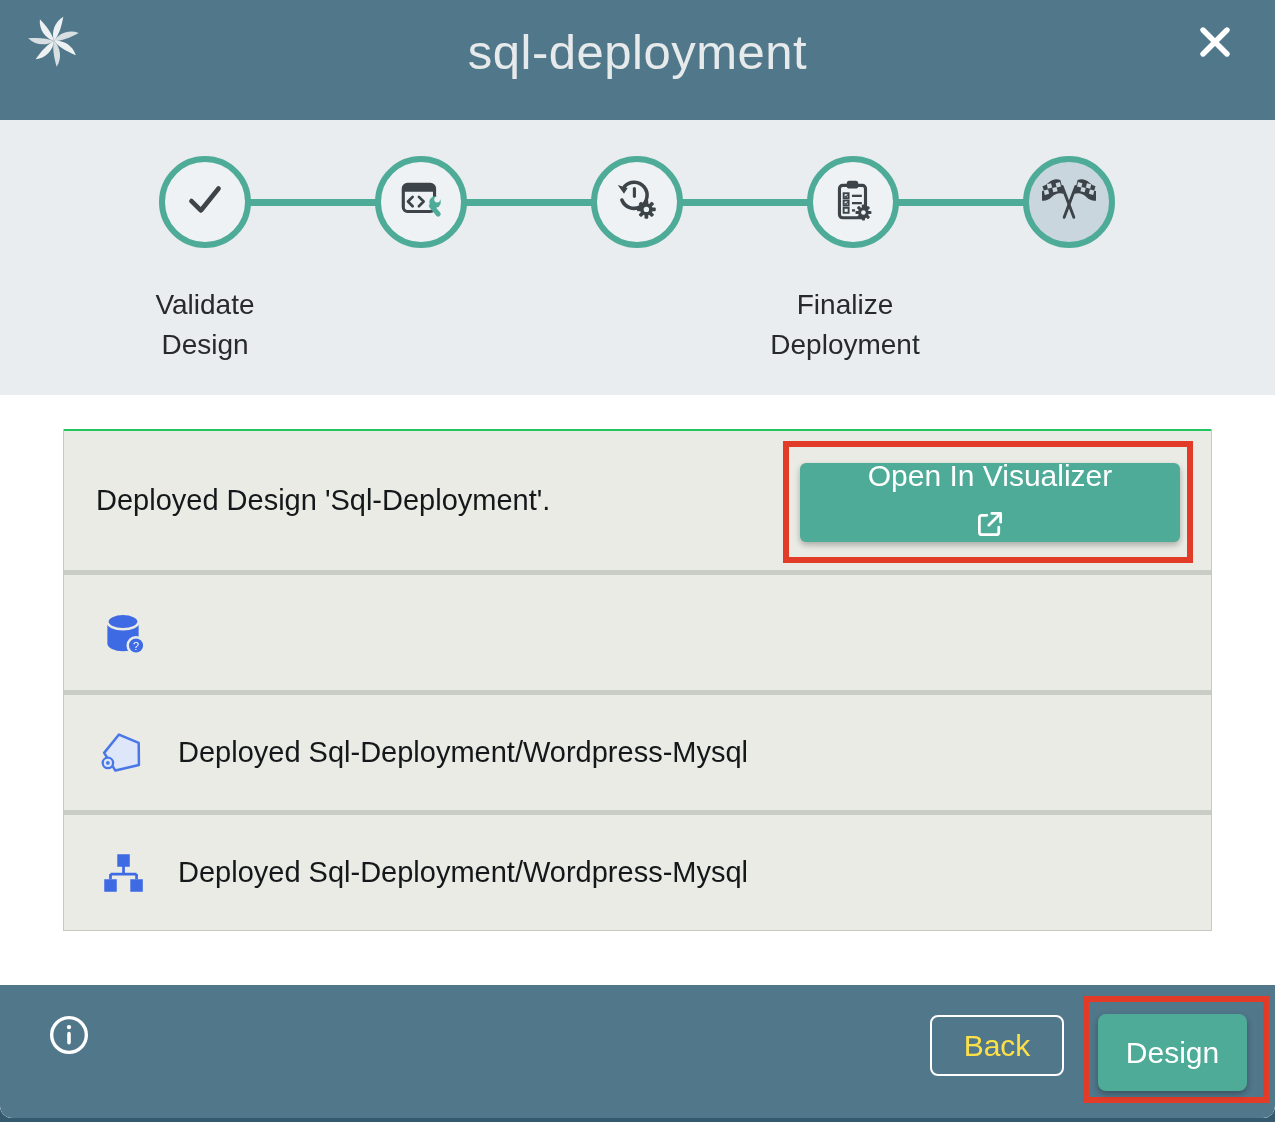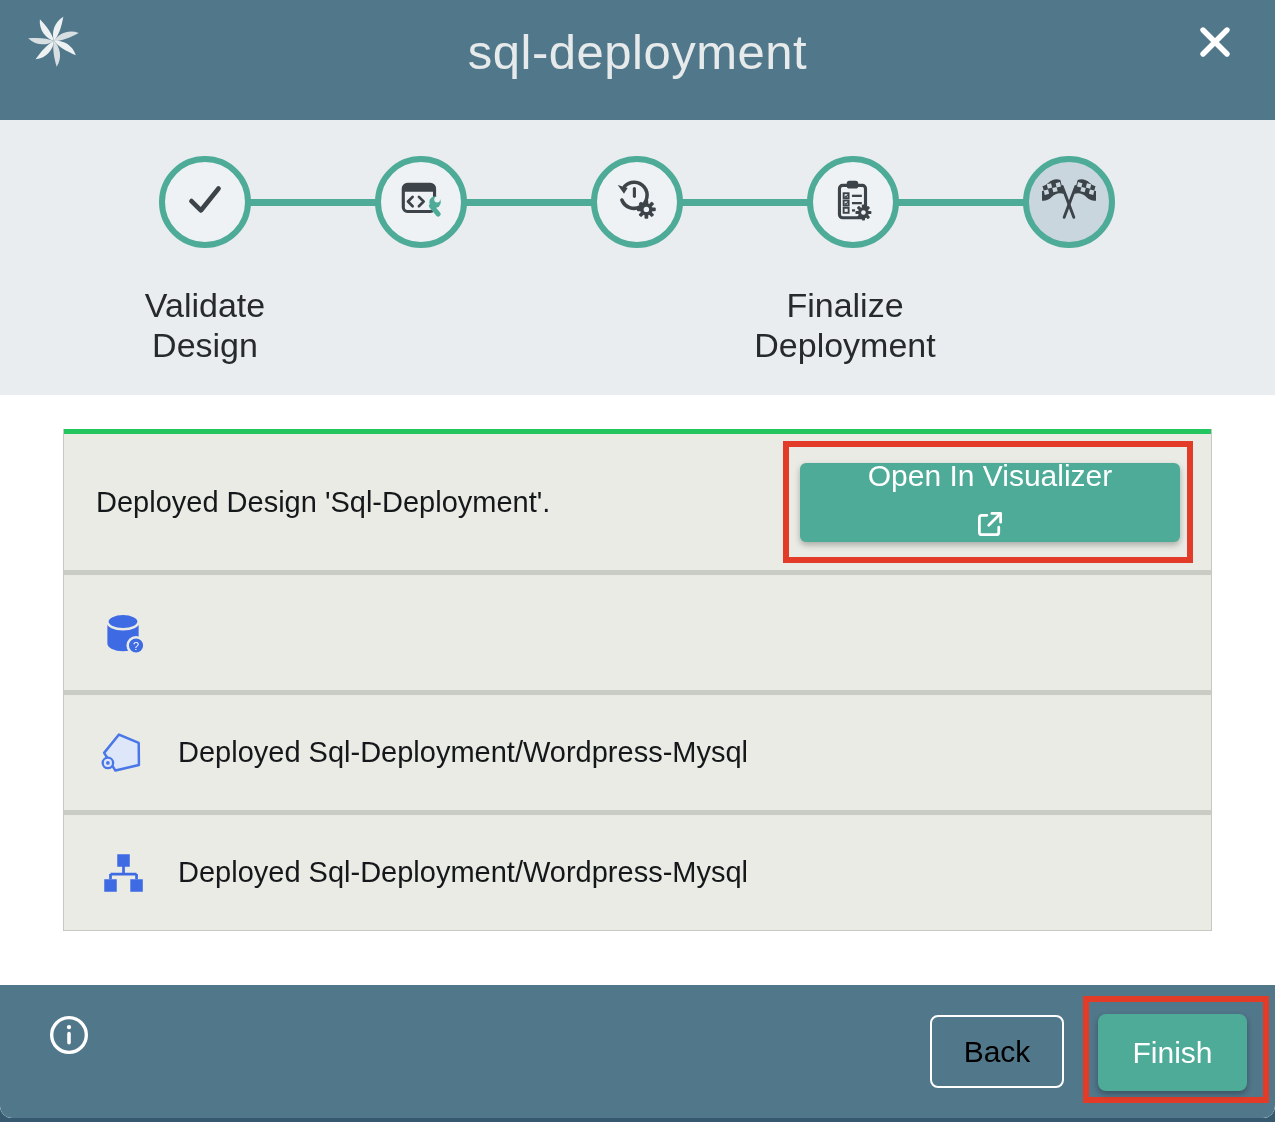--- a/index.html
+++ b/index.html
@@ -47,31 +47,31 @@
     background:var(--green);
   }
   .step-circle{
     position:absolute;top:36px;width:92px;height:92px;border-radius:50%;
     border:6px solid var(--green);background:var(--circle-bg);
     display:flex;align-items:center;justify-content:center;
   }
   .step-circle.active{background:var(--circle-active-bg);}
   .step-label{
     position:absolute;top:165px;width:190px;text-align:center;
-    font-size:34px;line-height:40px;color:#27292B;
+    font-size:28px;line-height:40px;color:#27292B;
   }
   
   .content{position:absolute;left:0;top:395px;width:100%;height:590px;background:#fff;}
   .rows{
     position:absolute;left:63px;top:34px;width:1149px;
     border:1px solid #C6C9C2;border-top:none;
   }
   .row{
     background:var(--row-bg);display:flex;align-items:center;
-    border-top:5px solid #22c55e;
+    border-top:2px solid #22c55e;
     font-size:29px;color:#15181A;
   }
   .row + .row{border-top:5px solid var(--divider);}
   .row-design{height:141px;padding:0 32px;}
   .row-item{height:120px;padding:0 34px;}
   .row-item .row-icon{width:50px;height:50px;flex:0 0 50px;margin-right:30px;}
   
   .visualizer-annotation{
     position:absolute;left:783px;top:441px;width:410px;height:122px;
     border:6px solid var(--red);
@@ -84,23 +84,23 @@
     box-shadow:0 3px 6px rgba(0,0,0,.28);
     flex-direction:column;
   }
   
   .footer{
     position:absolute;left:0;top:985px;width:100%;height:133px;
     background:var(--header-bg);border-radius:0 0 12px 12px;
   }
   .info-btn{position:absolute;left:48px;top:29px;width:42px;height:42px;cursor:pointer;}
   .back-btn{
-    position:absolute;left:930px;top:30px;width:134px;height:73px;
+    position:absolute;left:930px;top:30px;width:134px;height:61px;
     background:transparent;border:2.5px solid #fff;border-radius:8px;
-    color:#000000;font-size:30px;font-family:"Liberation Sans",sans-serif;cursor:pointer;
+    color:#fde047;font-size:30px;font-family:"Liberation Sans",sans-serif;cursor:pointer;
   }
   .finish-annotation{
     position:absolute;left:1083px;top:11px;width:186px;height:107px;
     border:6px solid var(--red);
   }
   .finish-btn{
     position:absolute;left:1098px;top:29px;width:149px;height:77px;
     background:var(--green);border:none;border-radius:8px;
     color:#fff;font-size:30px;font-family:"Liberation Sans",sans-serif;cursor:pointer;
     box-shadow:0 3px 6px rgba(0,0,0,.3);
@@ -291,16 +291,16 @@
   <div class="footer">
     <span class="info-btn">
       <svg viewBox="0 0 40 40" width="42" height="42">
         <circle cx="20" cy="20" r="16.5" fill="none" stroke="#fff" stroke-width="3.2"></circle>
         <circle cx="20" cy="12.5" r="2.1" fill="#fff"></circle>
         <rect x="18.3" y="17" width="3.4" height="12" rx="1.7" fill="#fff"></rect>
       </svg>
     </span>
     <button class="back-btn">Back</button>
     <div class="finish-annotation"></div>
-    <button class="finish-btn">Finish</button>
+    <button class="finish-btn">Design</button>
   </div>
 
 </div>
 
 </body></html>

